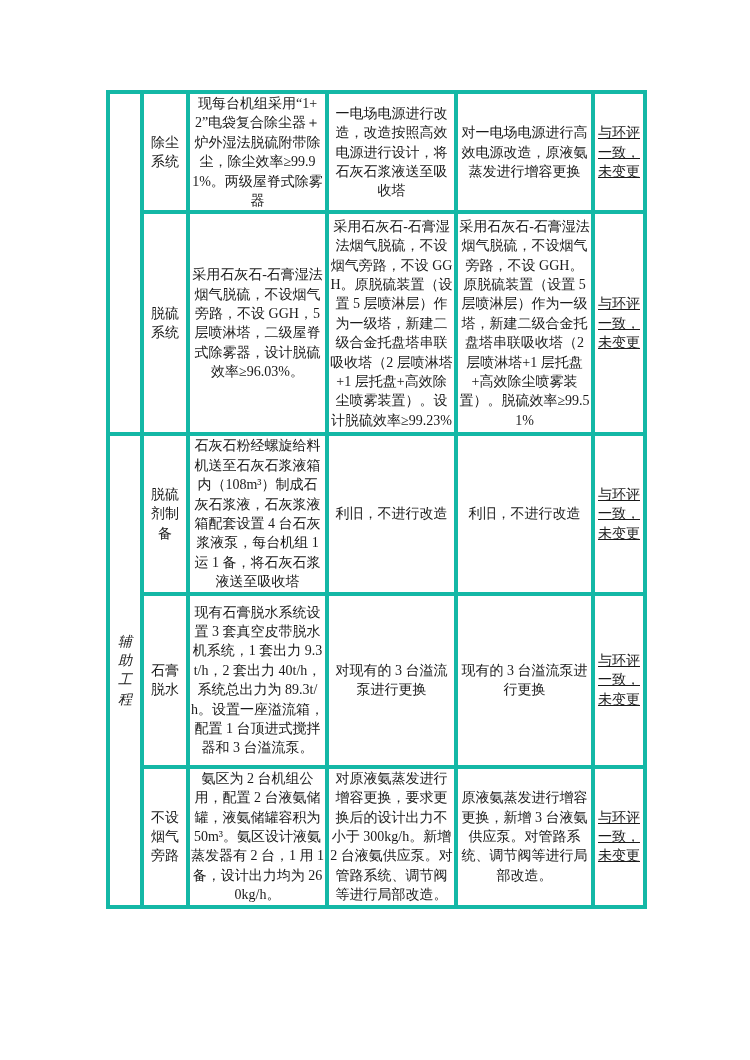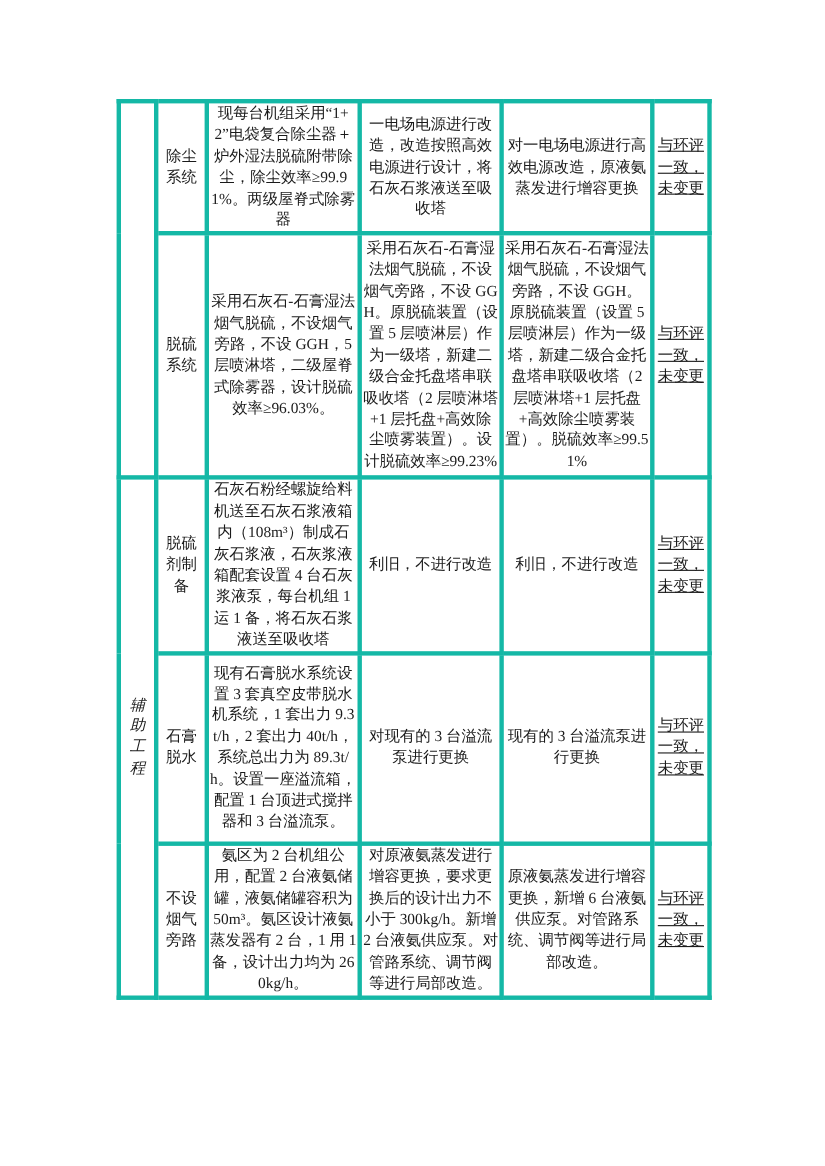--- a/index.html
+++ b/index.html
@@ -129,21 +129,21 @@
           <td class="concl-cell">
               <div class="cstack">与环评一致，未变更</div>
             </td>
         </tr>
         <tr class="r4">
           <td class="label-cell">
               <div class="lstack">不设烟气旁路</div>
             </td>
           <td>氨区为 2 台机组公用，配置 2 台液氨储罐，液氨储罐容积为 50m³。氨区设计液氨蒸发器有 2 台，1 用 1 备，设计出力均为 260kg/h。</td>
           <td>对原液氨蒸发进行增容更换，要求更换后的设计出力不小于 300kg/h。新增 2 台液氨供应泵。对管路系统、调节阀等进行局部改造。</td>
-          <td>原液氨蒸发进行增容更换，新增 6 台液氨供应泵。对管路系统、调节阀等进行局部改造。</td>
+          <td>原液氨蒸发进行增容更换，新增 3 台液氨供应泵。对管路系统、调节阀等进行局部改造。</td>
           <td class="concl-cell">
               <div class="cstack">与环评一致，未变更</div>
             </td>
         </tr>
       </tbody>
     </table>
   </div>
 </div>
 
 </body></html>

